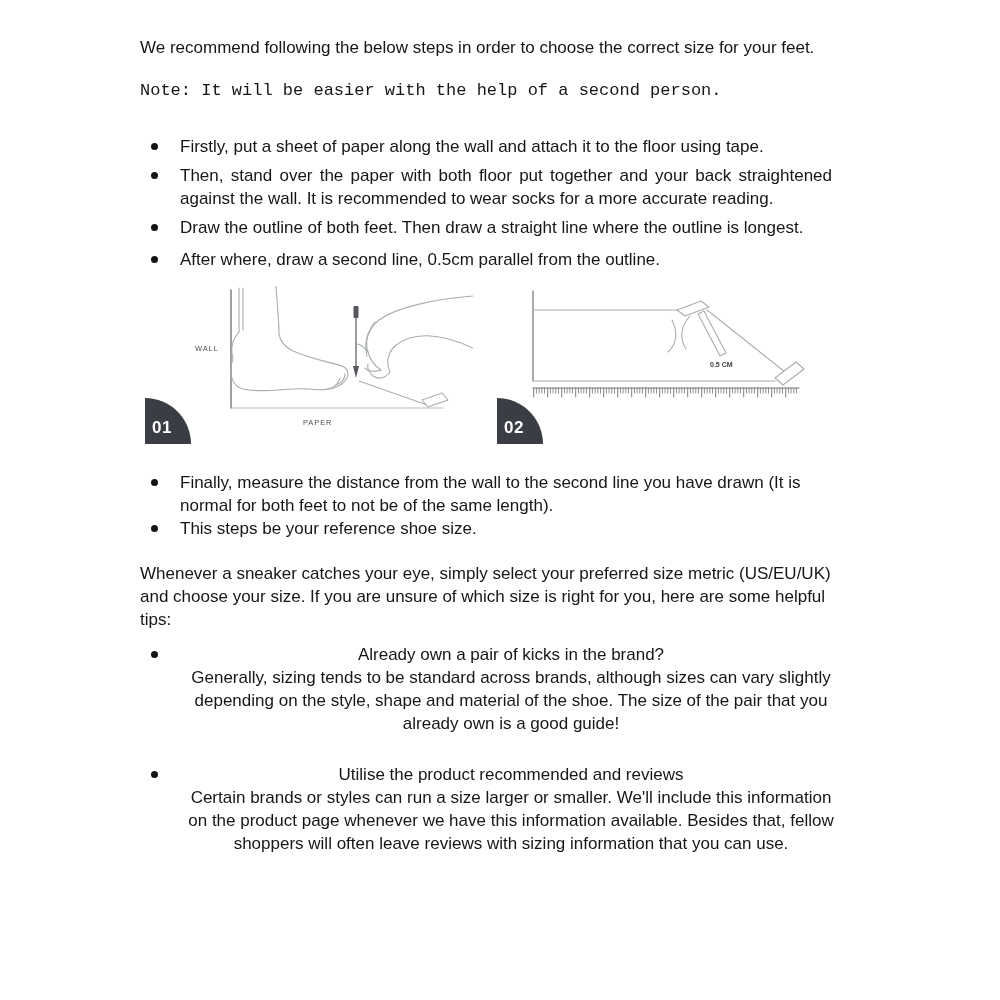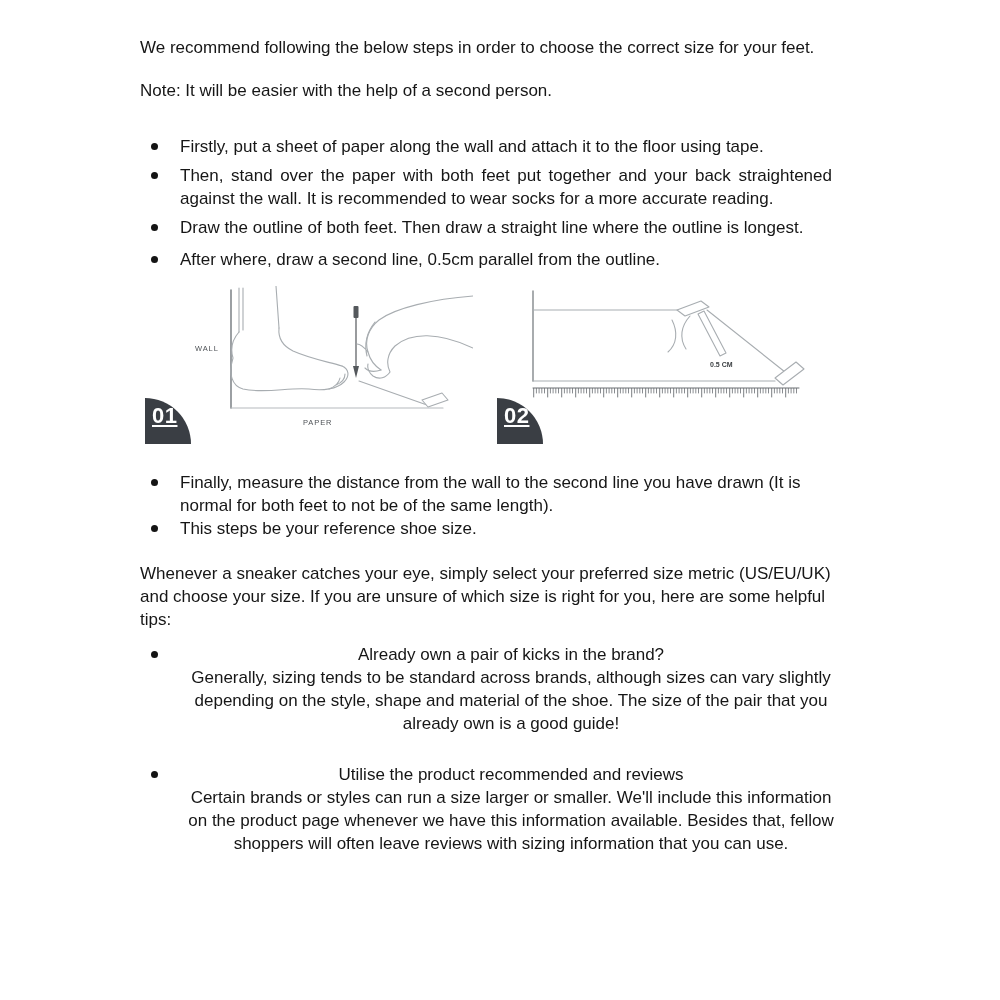--- a/index.html
+++ b/index.html
@@ -7,21 +7,21 @@
   body {
     width:1000px; height:1000px; background:#ffffff;
     font-family:"Liberation Sans", sans-serif;
     color:#161616; font-size:17px; line-height:23px;
     overflow:hidden;
   }
   .page { padding:36px 0 0 140px; width:849px; height:1000px; }
 
   .para { width:700px; margin:0; }
   .intro { margin-bottom:20px; }
-  .note { margin-bottom:8px; }
+  .note { margin-bottom:8px;font-family:Liberation Mono, monospace; }
   .tips-intro { margin-top:22px; }
 
   ul.blist { list-style:none; margin:33px 0 0 0; padding:0; width:740px; }
   ul.blist li { position:relative; padding-left:40px; margin-bottom:6px; }
   ul.blist li::before {
     content:""; position:absolute; left:11px; top:8px;
     width:7px; height:7px; border-radius:50%; background:#141414;
   }
   .step-text { display:block; max-width:682px; }
   .w650 { max-width:652px; }
@@ -33,22 +33,22 @@
   .fig1 { left:3px; }
   .fig2 { left:357px; }
   .badge {
     position:absolute; top:112px; width:46px; height:46px;
     border-top-right-radius:100% 100%;
     z-index:2;
   }
   .badge1 { left:5px; }
   .badge2 { left:357px; }
   .badge span {
-    position:absolute; left:7px; bottom:17px;
-    color:#ffffff; font-size:22px; font-weight:bold; letter-spacing:0.5px;text-decoration:underline;
+    position:absolute; left:7px; bottom:5px;
+    color:#ffffff; font-size:17px; font-weight:bold; letter-spacing:0.5px;
   }
 
   ul.results { margin-top:27px; }
   ul.results li { margin-bottom:0; }
   ul.results .step-text { max-width:662px; }
 
   ul.tips { margin-top:12px;text-align:center; }
   ul.tips li { margin-bottom:28px; }
   .tip-title, .tip-body { max-width:662px; }
 
@@ -62,21 +62,21 @@
 <div class="page">
 
   <p class="para intro">We recommend following the below steps in order to choose the correct size for your feet.</p>
   <p class="para note">Note: It will be easier with the help of a second person.</p>
 
   <ul class="blist steps">
     <li>
       <span class="step-text">Firstly, put a sheet of paper along the wall and attach it to the floor using tape.</span>
     </li>
     <li>
-      <span class="step-text w650 just">Then, stand over the paper with both feet put together and your back straightened against the wall. It is recommended to wear socks for a more accurate reading.</span>
+      <span class="step-text w650 just">Then, stand over the paper with both floor put together and your back straightened against the wall. It is recommended to wear socks for a more accurate reading.</span>
     </li>
     <li class="gap9">
       <span class="step-text w650">Draw the outline of both feet. Then draw a straight line where the outline is longest.</span>
     </li>
     <li>
       <span class="step-text">After where, draw a second line, 0.5cm parallel from the outline.</span>
     </li>
   </ul>
 
   <div class="diagrams">

